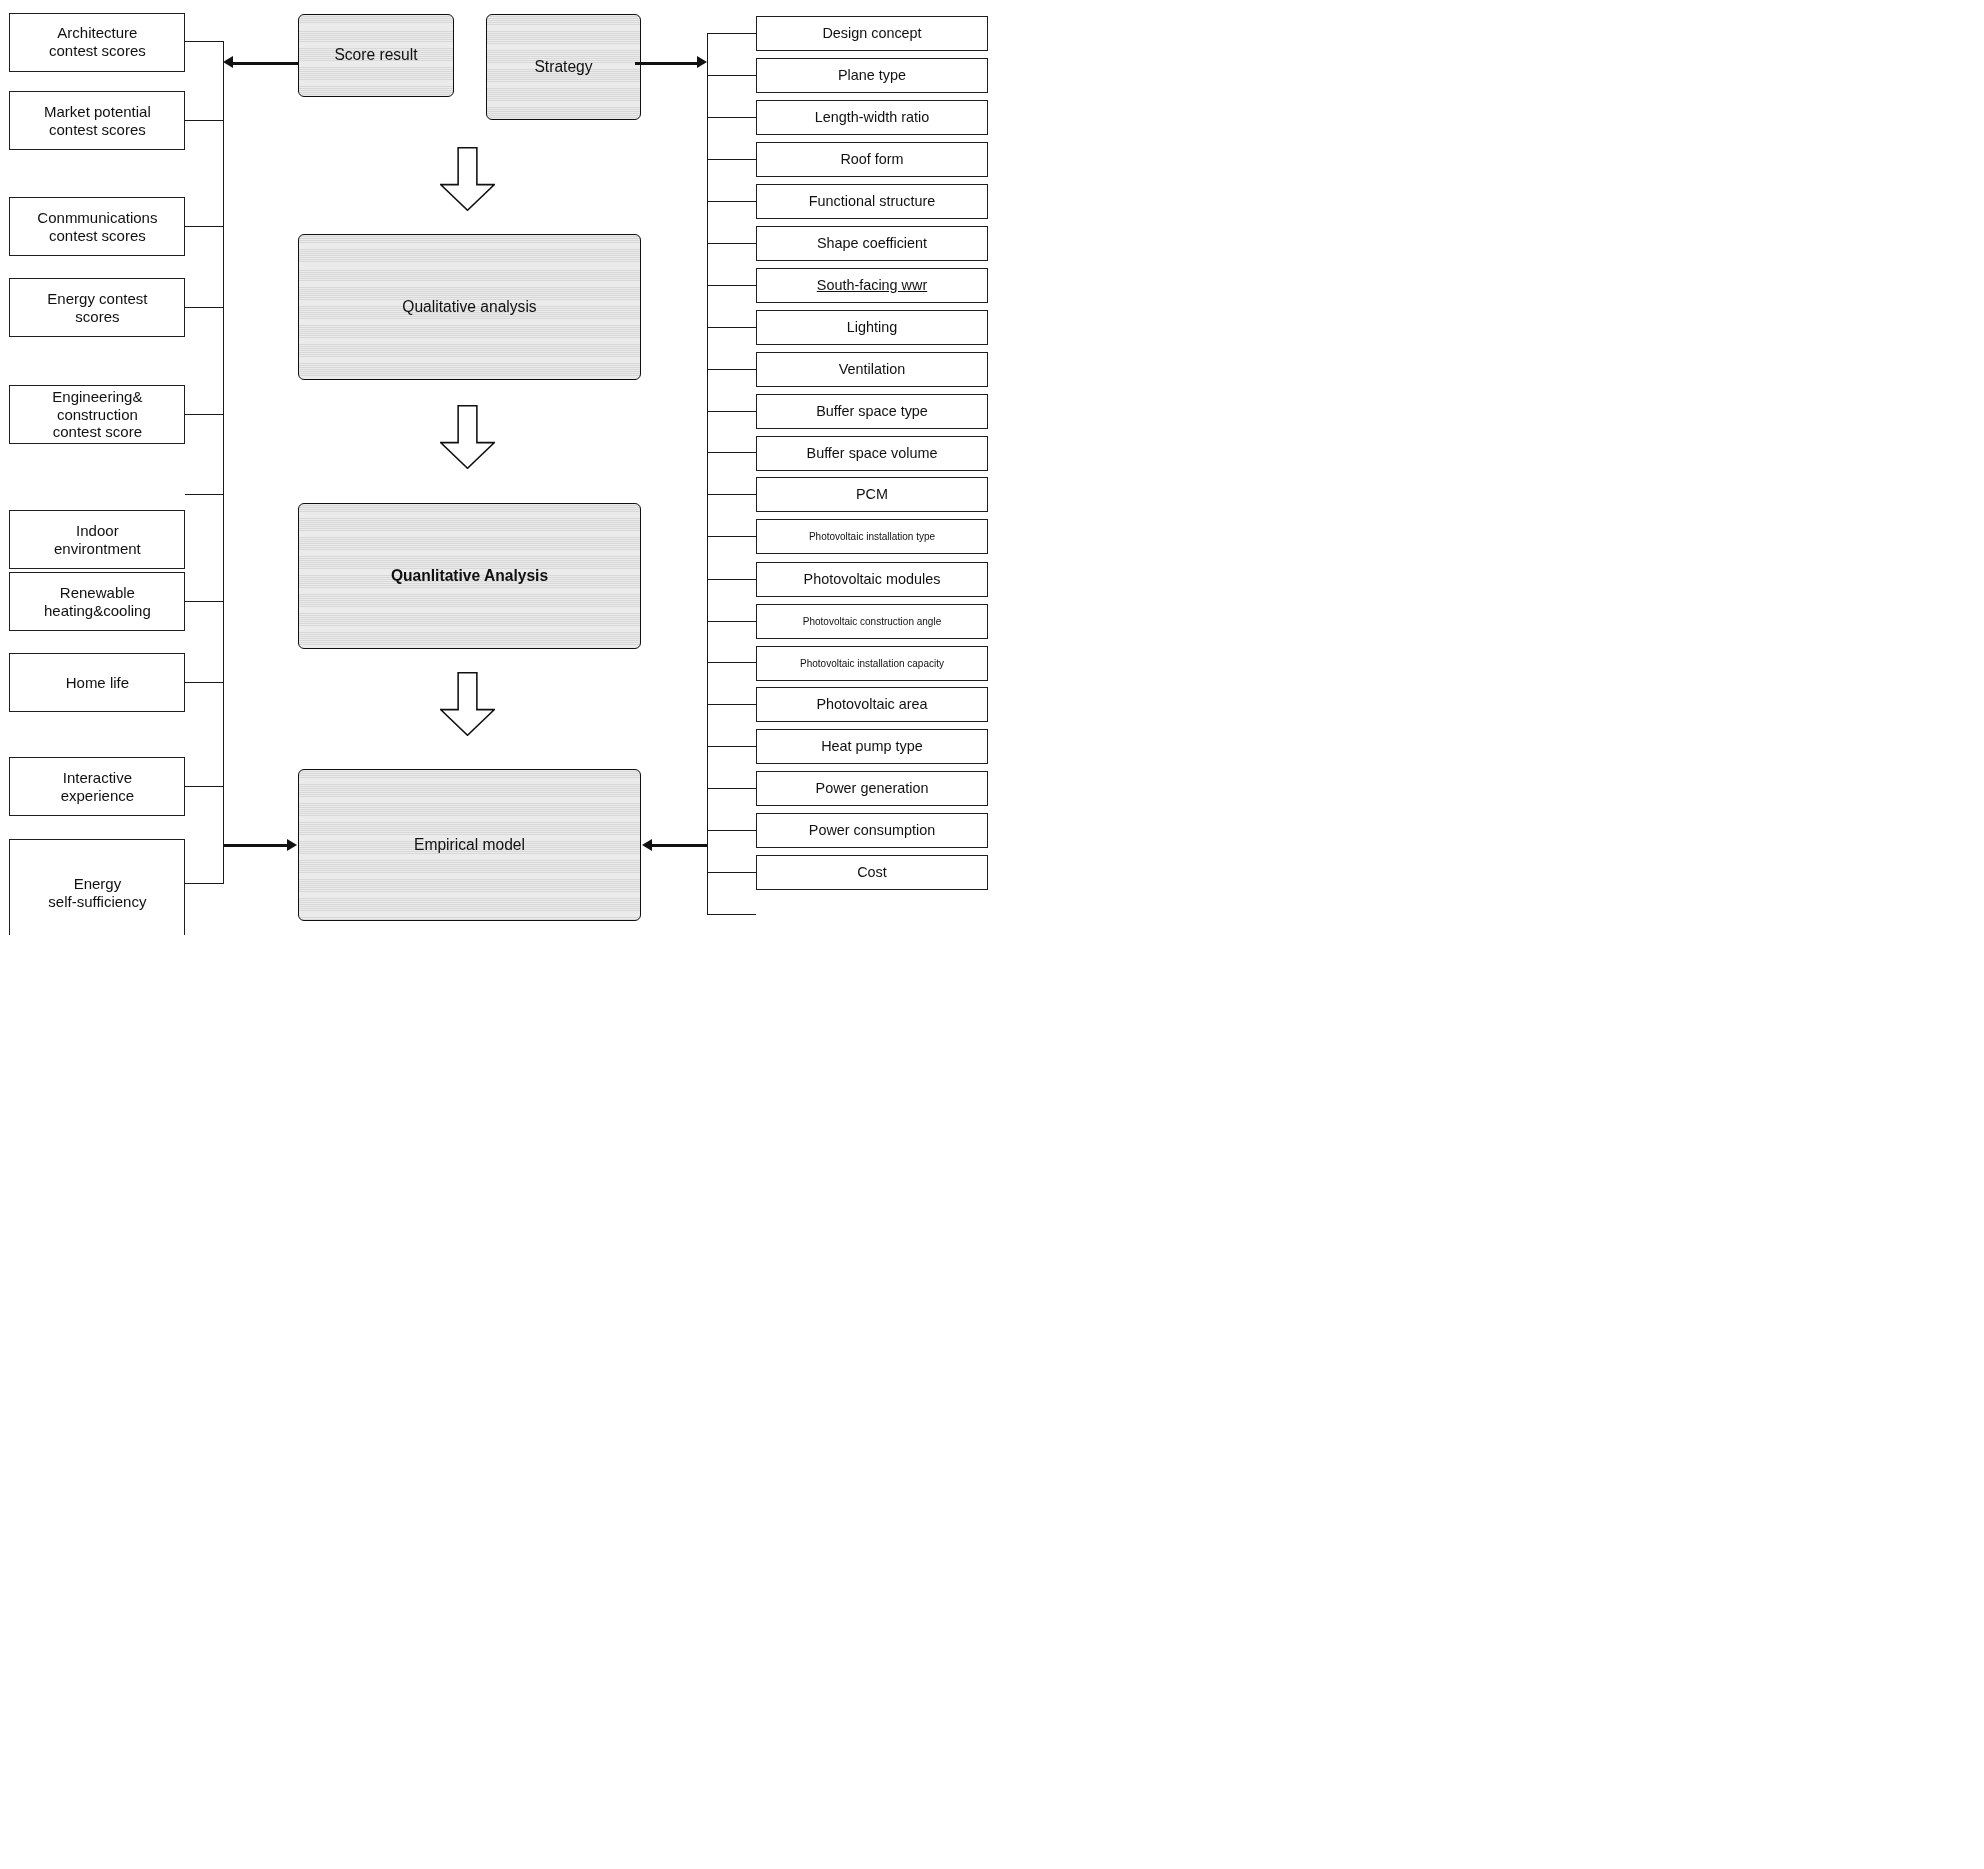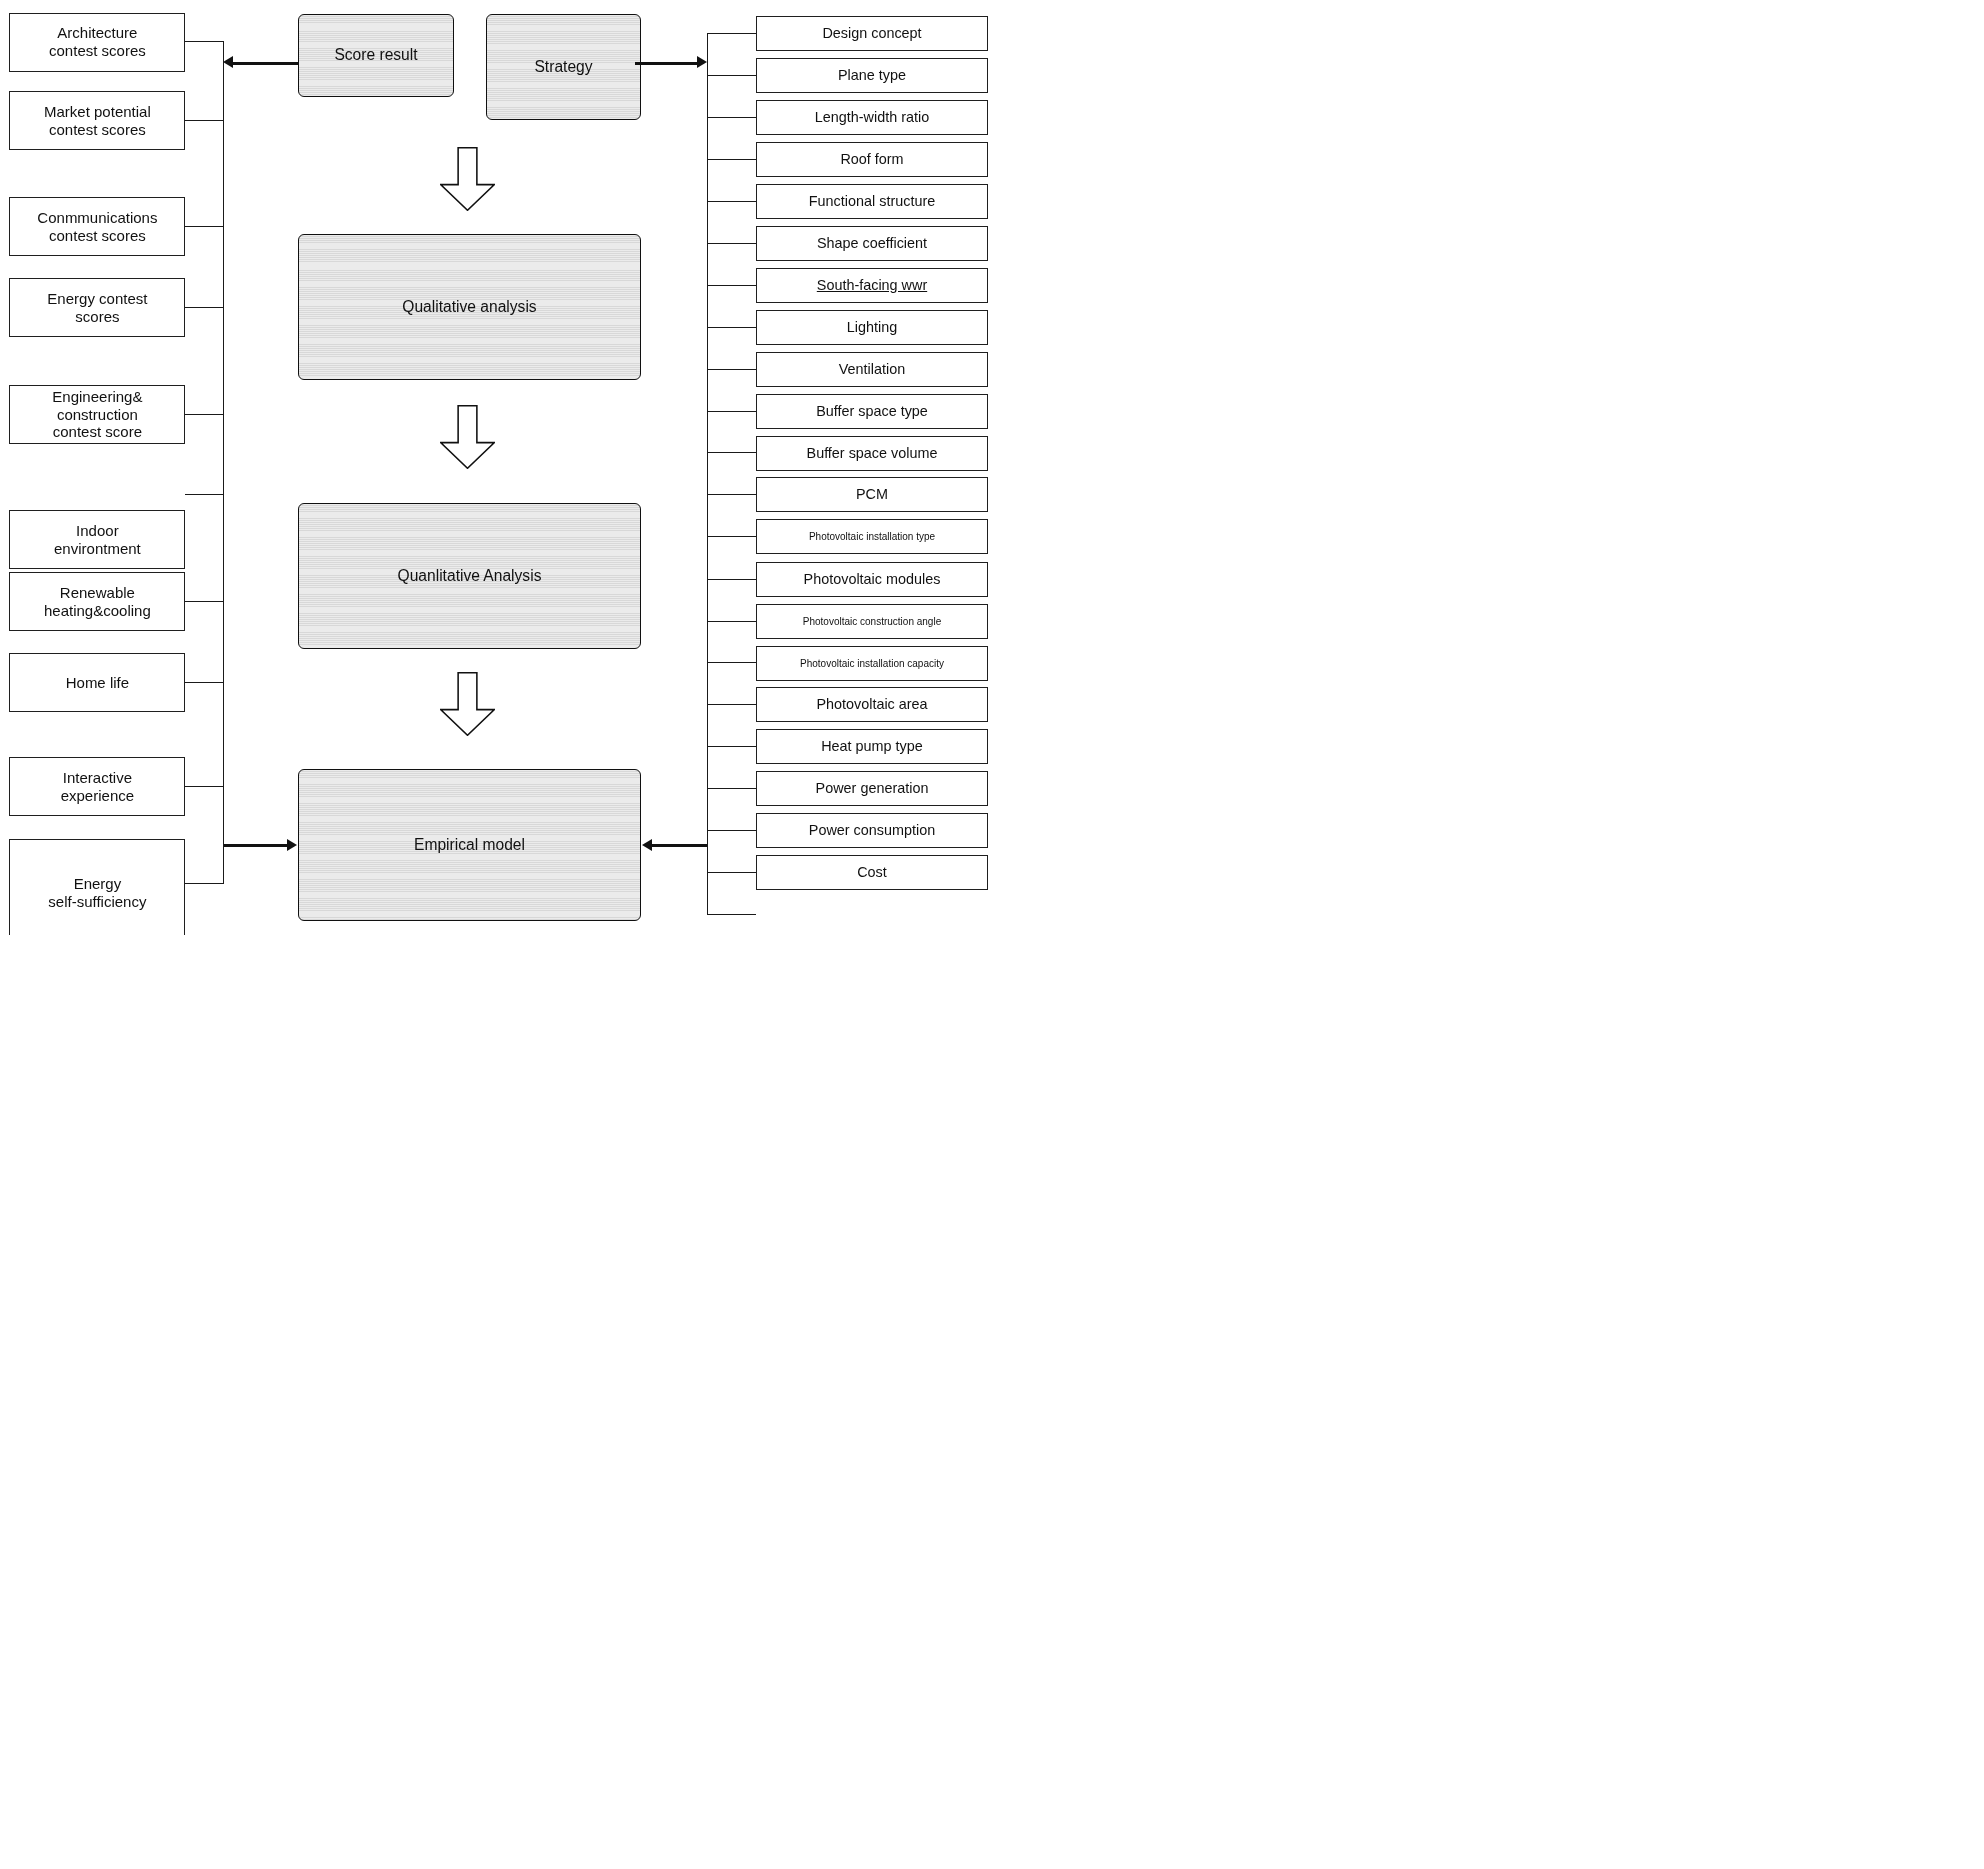--- a/index.html
+++ b/index.html
@@ -81,21 +81,21 @@
   <div class="hline" style="left:185px;width:39px;top:601px;"></div>
   <div class="hline" style="left:185px;width:39px;top:682px;"></div>
   <div class="hline" style="left:185px;width:39px;top:786px;"></div>
   <div class="hline" style="left:185px;width:39px;top:883px;"></div>
 
   <div class="vline" style="left:223px;top:41px;height:843px;"></div>
 
   <div class="round-box" style="left:298px;top:13.7px;width:156px;height:83px;">Score result</div>
   <div class="round-box" style="left:486px;top:13.7px;width:155px;height:106px;">Strategy</div>
   <div class="round-box" style="left:298px;top:234px;width:343px;height:146px;">Qualitative analysis</div>
-  <div class="round-box" style="left:298px;top:503px;width:343px;height:146px;">Quanlitative Analysis</div>
+  <div class="round-box" style="left:298px;top:503px;width:343px;height:146px;font-weight:bold;">Quanlitative Analysis</div>
   <div class="round-box" style="left:298px;top:769px;width:343px;height:152px;">Empirical model</div>
 
   <div class="shaft" style="left:232px;width:66px;top:62px;"></div>
   <div class="head-left" style="left:223px;top:56px;"></div>
 
   <div class="shaft" style="left:635px;width:63px;top:62px;"></div>
   <div class="head-right" style="left:697px;top:56px;"></div>
 
   <div class="shaft" style="left:224px;width:65px;top:844px;"></div>
   <div class="head-right" style="left:287px;top:839px;"></div>

